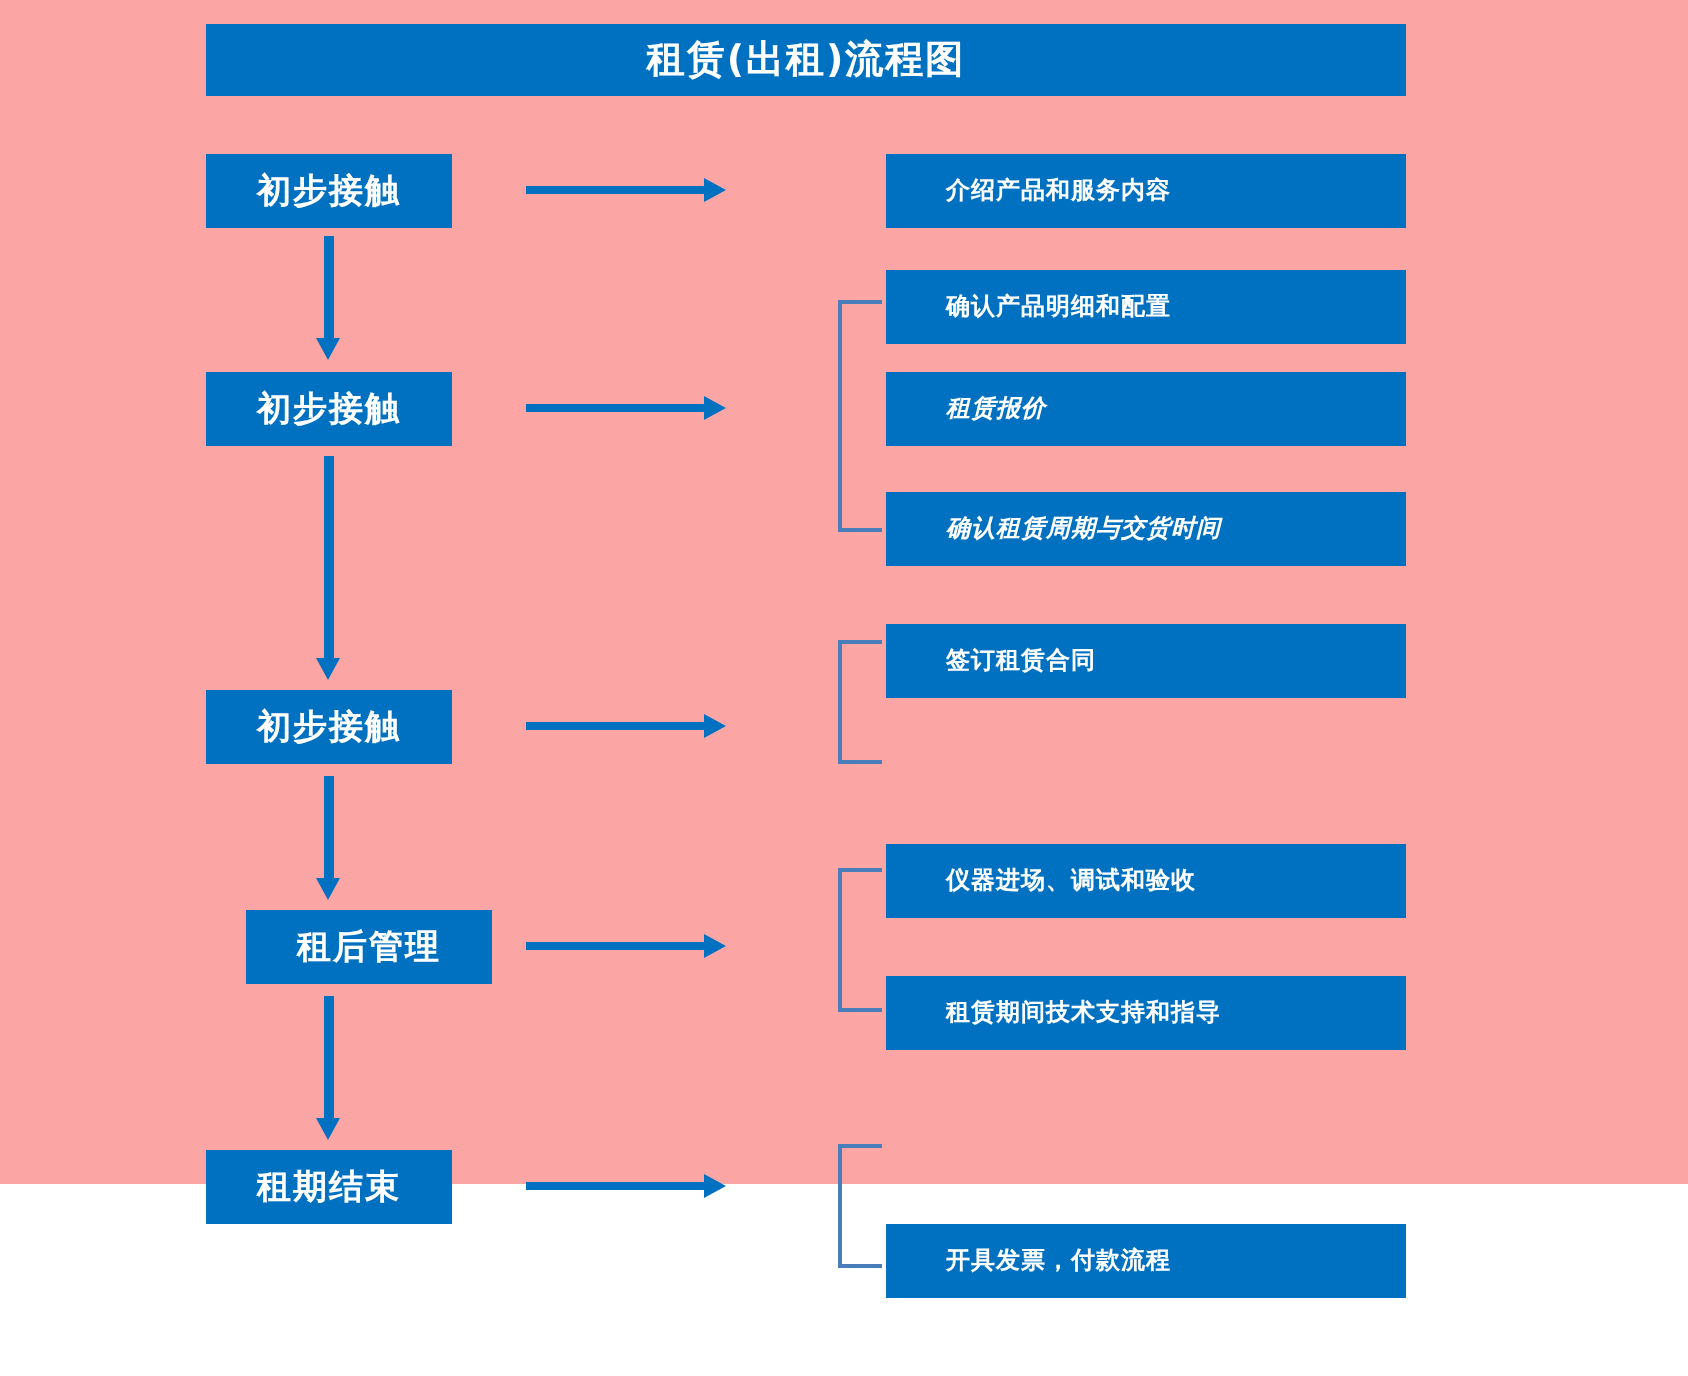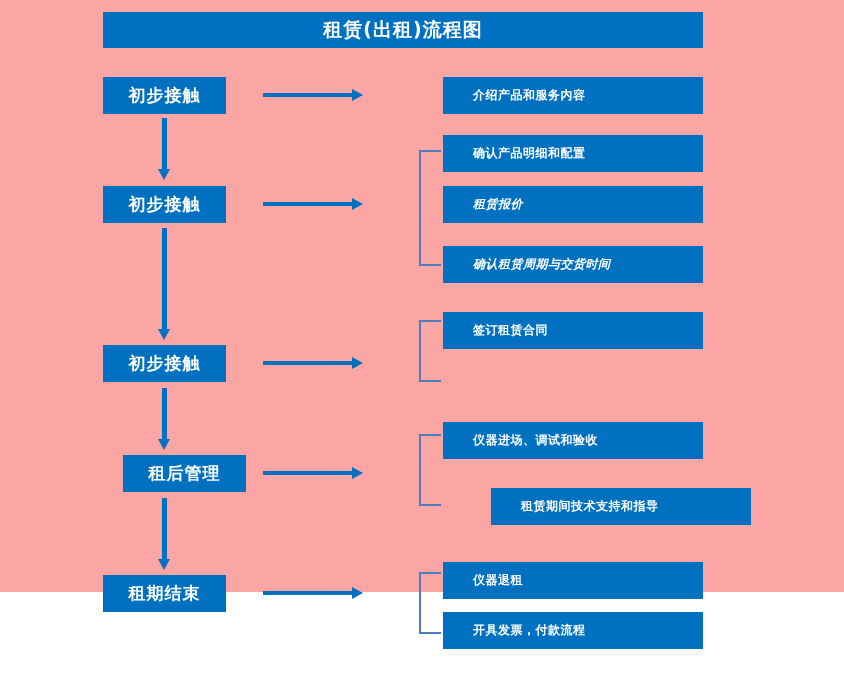--- a/index.html
+++ b/index.html
@@ -143,22 +143,21 @@
   <div class="stage-box" id="stage-2" style="top: 345px;">初步接触</div>
   <div class="stage-box" id="stage-3" style="top: 455px; margin-left: 20px;">租后管理</div>
   <div class="stage-box" id="stage-4" style="top: 575px;">租期结束</div>
 
   <div class="detail-box" id="detail-0" style="top: 77px;">介绍产品和服务内容</div>
   <div class="detail-box" id="detail-1" style="top: 135px; text-align: right;">确认产品明细和配置</div>
   <div class="detail-box" id="detail-2" style="top: 186px; font-style: italic;">租赁报价</div>
   <div class="detail-box" id="detail-3" style="top: 246px; font-style: italic;">确认租赁周期与交货时间</div>
   <div class="detail-box" id="detail-4" style="top: 312px;">签订租赁合同</div>
   <div class="detail-box" id="detail-6" style="top: 422px;">仪器进场、调试和验收</div>
-  <div class="detail-box" id="detail-7" style="top: 488px; margin-left: 48px;">租赁期间技术支持和指导</div>
-  <div class="detail-box" id="detail-8" style="top: 562px;">仪器退租</div>
+  <div class="detail-box" id="detail-7" style="top: 488px;">租赁期间技术支持和指导</div>
   <div class="detail-box" id="detail-9" style="top: 612px;">开具发票，付款流程</div>
 
   <div class="h-arrow" id="harrow-0" style="top: 89px;">
     <div class="shaft"></div>
     <div class="head"></div>
   </div>
   <div class="h-arrow" id="harrow-1" style="top: 198px;">
     <div class="shaft"></div>
     <div class="head"></div>
   </div>

